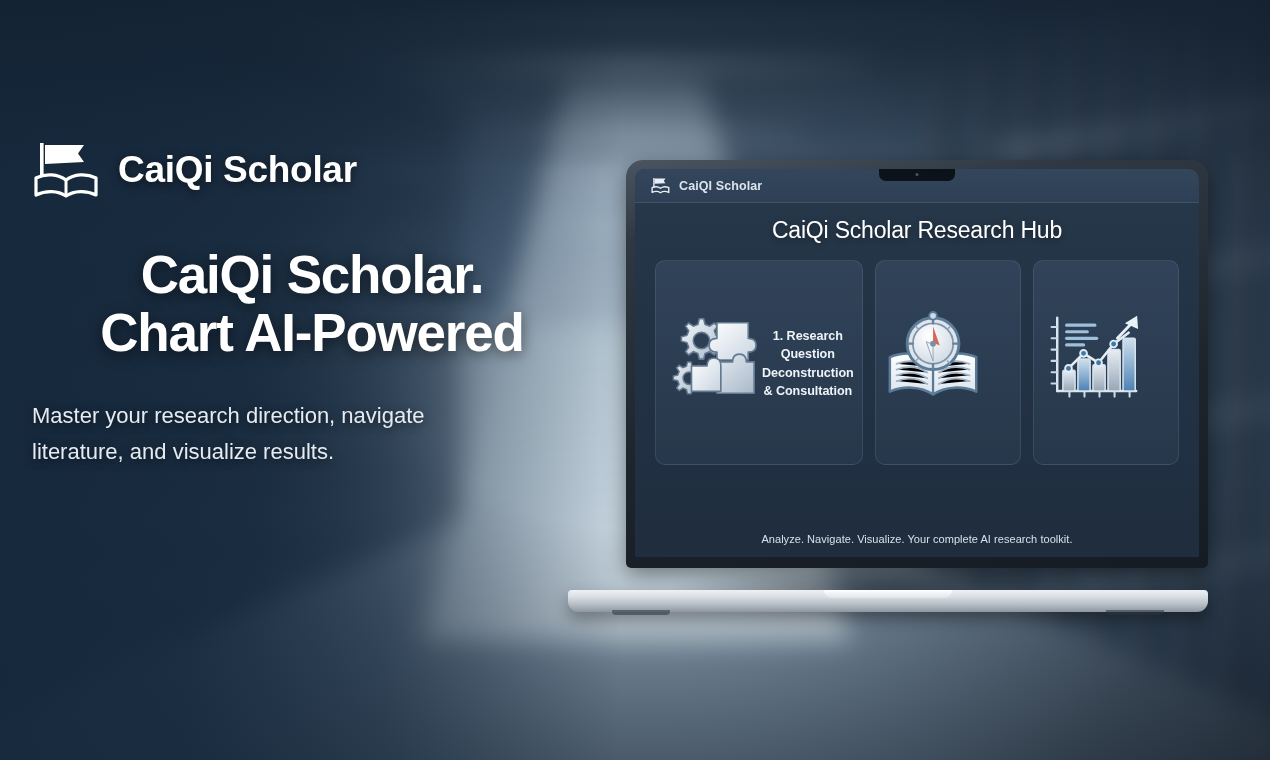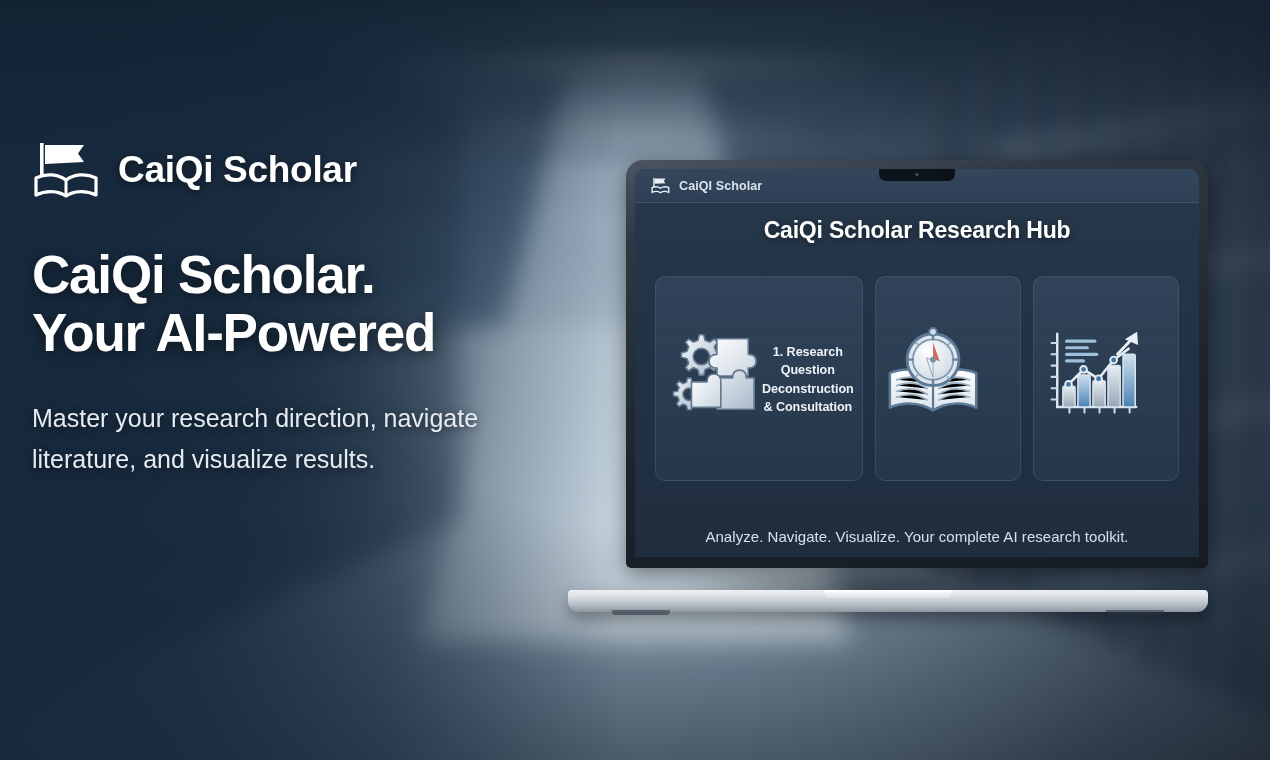--- a/index.html
+++ b/index.html
@@ -132,23 +132,23 @@
   }
   #headline {
     font-size:53px;
     line-height:1.09;
     font-weight:700;
     color:#fff;
     letter-spacing:-1.2px;
     text-shadow:0 3px 14px rgba(0,0,0,.55);
     margin-bottom:36px;
   }
-  #headline .hl-line { display:block; white-space:nowrap; }
+  #headline .hl-line { display:block; white-space:nowrap;text-align:center; }
   #subhead {
-    font-size:25px;
+    font-size:22px;
     line-height:1.66;
     color:#e4ebf2;
     font-weight:400;
     text-shadow:0 2px 10px rgba(0,0,0,.55);
     max-width:470px;
   }
 
   
   #laptop {
     position:absolute;
@@ -199,23 +199,23 @@
   #topbar-title { font-size:12.5px; color:#dbe4ee; font-weight:700; letter-spacing:.1px; }
 
   #screen-body {
     flex:1 1 auto;
     background:linear-gradient(180deg,#263749 0%, #223245 45%, #1f2d3e 100%);
     padding:14px 20px 0 20px;
     display:flex; flex-direction:column;
   }
   #hub-title {
     text-align:center;
-    font-size:23px; font-weight:700; color:#ffffff;
+    font-size:23px; font-weight:400; color:#ffffff;
     letter-spacing:-.2px;
-    margin-bottom:32px;
+    margin-bottom:16px;
     text-shadow:0 2px 6px rgba(0,0,0,.4);
   }
   #cards {
     display:flex; gap:12px; justify-content:center;
   }
   .card {
     flex:1 1 0;
     background:linear-gradient(180deg, rgba(62,82,106,.50), rgba(50,68,90,.40));
     border:1px solid rgba(148,175,200,.16);
     border-radius:10px;
@@ -225,21 +225,21 @@
   }
   .card-icon { height:100px; display:flex; align-items:center; justify-content:center; margin-bottom:10px; }
   .card-label {
     font-size:12.6px; line-height:1.44; font-weight:700;
     color:#eef3f8; text-align:center;
     letter-spacing:-.05px;
   }
   #tagline {
     margin-top:auto;
     text-align:center;
-    font-size:15px;
+    font-size:11px;
     color:#d6e0ea;
     padding:13px 0 12px 0;
     letter-spacing:.05px;
   }
 
   
   #base {
     position:absolute; left:0; bottom:0; width:640px; height:22px;
     background:linear-gradient(180deg,#eef1f4 0%, #dde2e7 26%, #b9c1c9 62%, #8e979f 100%);
     border-radius:4px 4px 11px 11px;
@@ -304,21 +304,21 @@
       <path d="M13 5 L52 5 L46 13.5 L52 22 L13 24 Z" fill="#ffffff"></path>
 
       <path d="M4 38 C14 33 26 34 34 40 C42 34 54 33 64 38 L64 55 C54 50 42 50.5 34 56 C26 50.5 14 50 4 55 Z" fill="none" stroke="#ffffff" stroke-width="3.2" stroke-linejoin="round"></path>
       <path d="M34 40 L34 56" stroke="#ffffff" stroke-width="3"></path>
     </svg>
     <div id="brand-name">CaiQi Scholar</div>
   </div>
 
   <h1 id="headline">
     <span class="hl-line">CaiQi Scholar.</span>
-    <span class="hl-line">Your AI-Powered</span>
+    <span class="hl-line">Chart AI-Powered</span>
   </h1>
 
   <p id="subhead">Master your research direction, navigate literature, and visualize results.</p>
 </div>
 
 <div id="laptop">
   <div id="laptop-shadow"></div>
 
   <div id="lid">
     <div id="screen">

